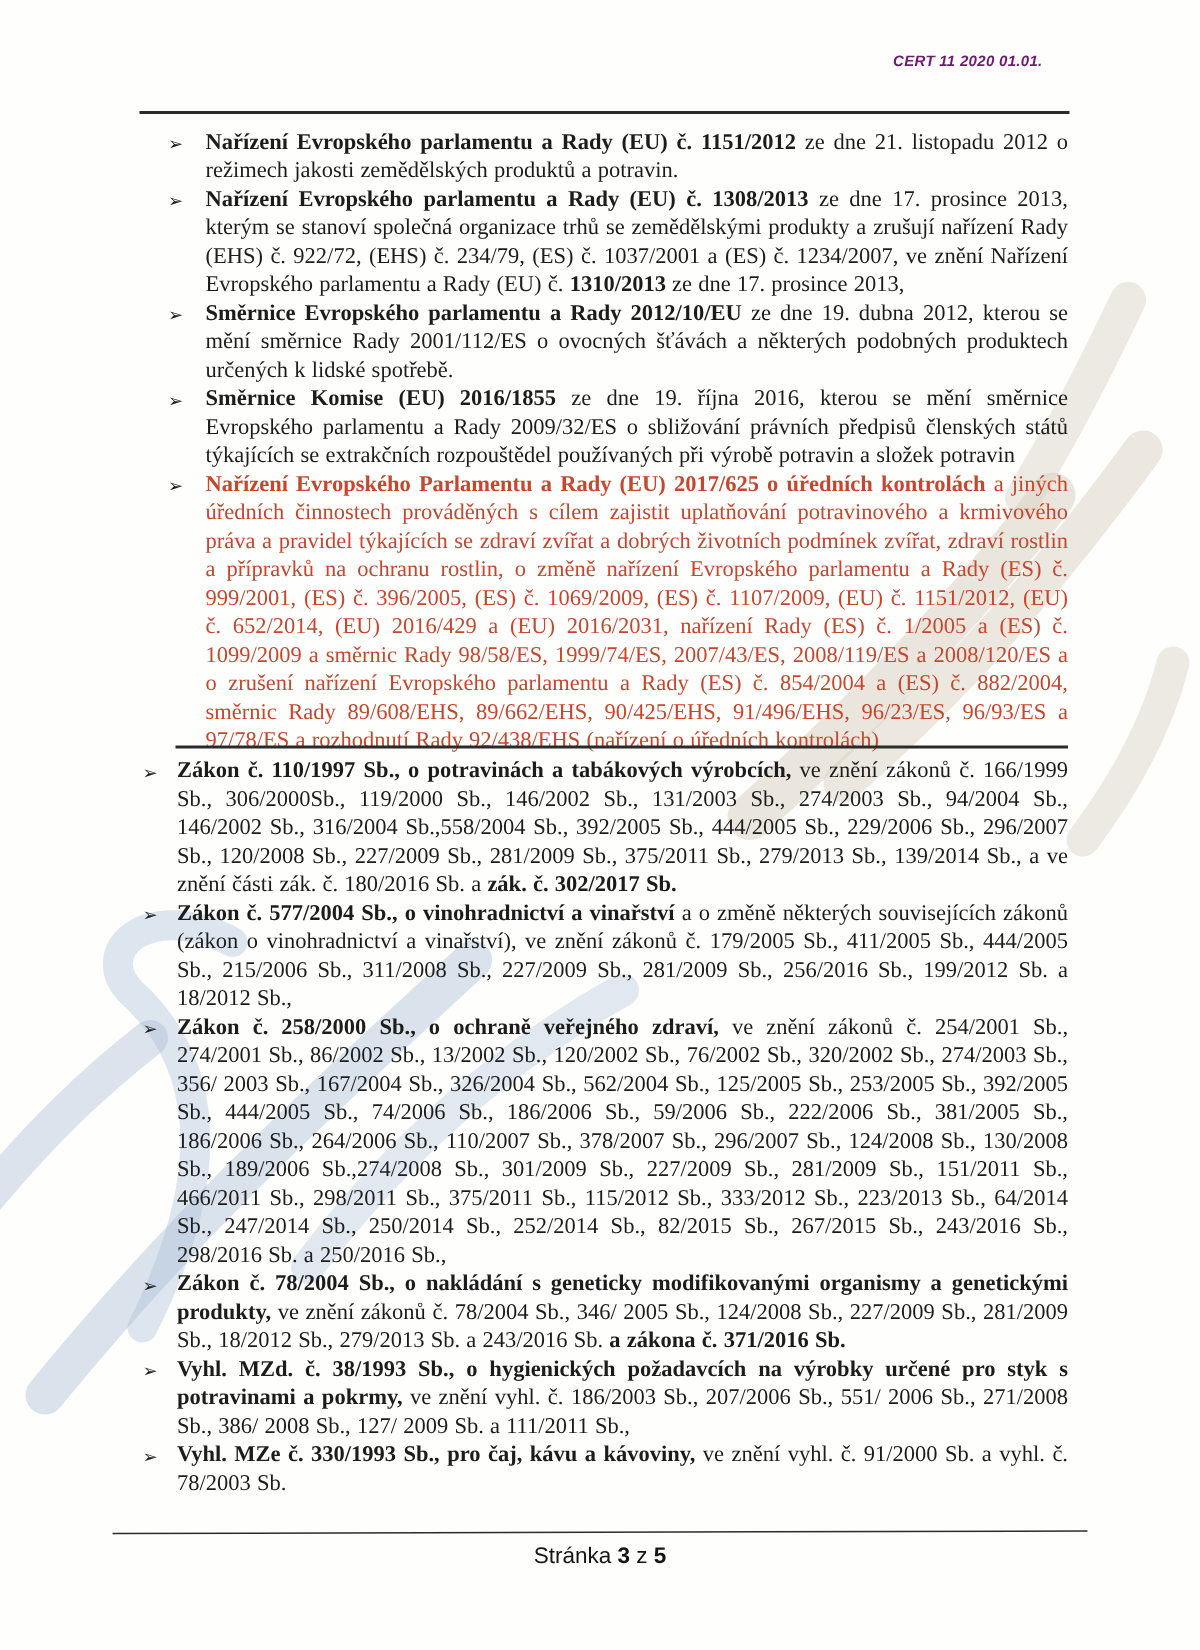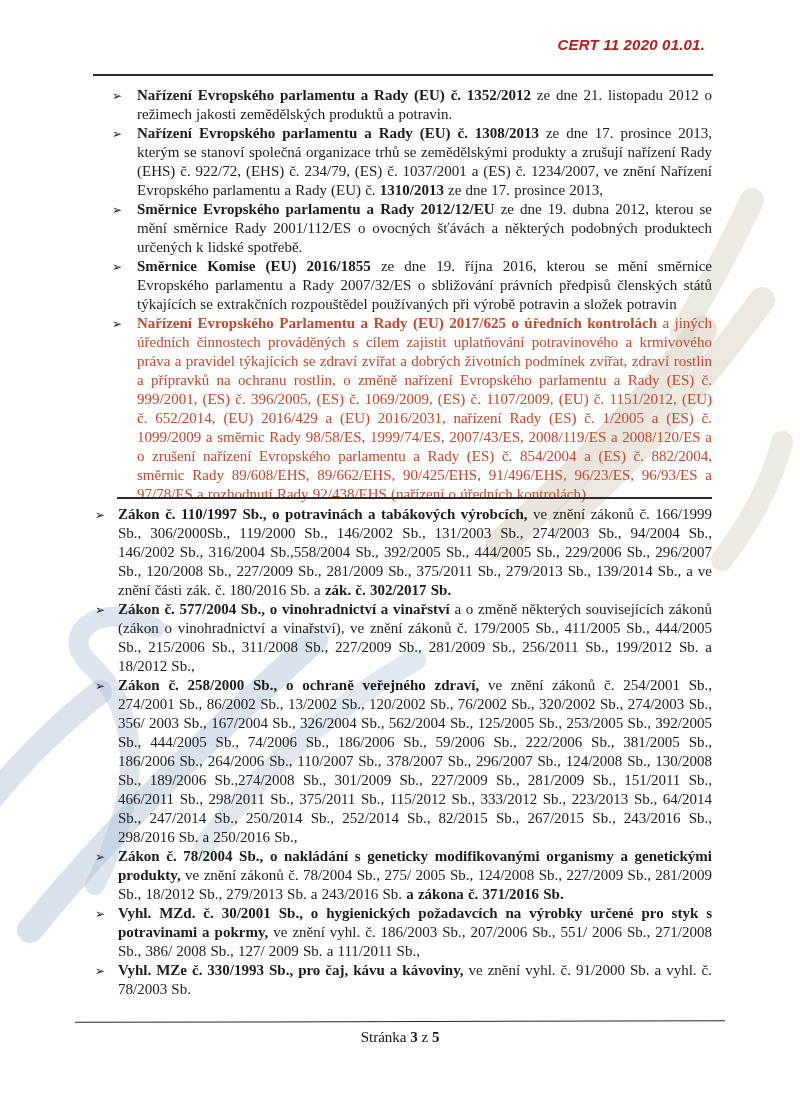--- a/index.html
+++ b/index.html
@@ -4,23 +4,23 @@
 <style>
   html,body{margin:0;padding:0;}
   body{
     width:800px;height:1100px;position:relative;overflow:hidden;
     background:#fefefd;color:#1c1c1c;
     font-family:"Liberation Serif", serif;
   }
   .watermark{position:absolute;inset:0;z-index:0;pointer-events:none;}
   .content{position:relative;z-index:1;}
   .header{
-    position:absolute;top:36px;right:95px;
+    position:absolute;top:36px;right:105px;
     font-family:"Liberation Sans", sans-serif;
-    font-style:italic;font-weight:700;font-size:15px;color:#b91c1c;
+    font-style:italic;font-weight:700;font-size:10px;color:#701a75;
     letter-spacing:.2px;
   }
   .rule{position:absolute;border-top:2px solid #2b2b2b;height:0;}
   .rule-top{left:93px;top:74px;width:620px;}
   .rule-mid{left:117px;top:497px;width:595px;}
   .rule-bottom{left:75px;top:1021px;width:650px;border-top-width:1.6px;transform:rotate(-0.15deg);}
   .list{position:absolute;}
   .eu-list{left:112px;top:86px;width:600px;}
   .law-list{left:95px;top:505px;width:617px;}
   .li{display:flex;align-items:flex-start;}
@@ -31,21 +31,21 @@
   .eu-list .bullet{width:25px;}
   .law-list .bullet{width:23px;}
   .txt{
     flex:1;font-size:15px;line-height:19px;text-align:justify;
     word-spacing:.4px;
   }
   .txt b{font-weight:700;}
   .txt.red{color:var(--red,#c5472e);}
   .footer{
     position:absolute;top:1029px;left:0;width:800px;text-align:center;
-    font-family:Liberation Serif, serif;font-size:15px;color:#151515;
+    font-family:Liberation Sans, sans-serif;font-size:15px;color:#151515;
   }
   .footer .bold{font-weight:700;}
 </style>
 </head>
 <body>
 
 <svg class="watermark" viewBox="0 0 800 1100" xmlns="http://www.w3.org/2000/svg">
   <g fill="none" stroke-linecap="round">
     <path d="M 30 930 C 120 820, 190 755, 315 640" stroke="#a9bcd4" stroke-width="26" opacity="0.42"></path>
     <path d="M 95 885 C 150 775, 135 705, 88 662 C 60 635, 98 598, 155 628" stroke="#a9bcd4" stroke-width="20" opacity="0.38"></path>
@@ -62,62 +62,62 @@
 
 <div class="content">
 
   <div class="header">CERT 11 2020 01.01.</div>
 
   <div class="rule rule-top"></div>
 
   <div class="list eu-list">
       <div class="li">
         <span class="bullet">➢</span>
-        <span class="txt"><b>Nařízení Evropského parlamentu a Rady (EU) č. 1352/2012</b><span> ze dne 21. listopadu 2012 o režimech jakosti zemědělských produktů a potravin.</span></span>
+        <span class="txt"><b>Nařízení Evropského parlamentu a Rady (EU) č. 1151/2012</b><span> ze dne 21. listopadu 2012 o režimech jakosti zemědělských produktů a potravin.</span></span>
       </div>
       <div class="li">
         <span class="bullet">➢</span>
         <span class="txt"><b>Nařízení Evropského parlamentu a Rady (EU) č. 1308/2013</b><span> ze dne 17. prosince 2013, kterým se stanoví společná organizace trhů se zemědělskými produkty a zrušují nařízení Rady (EHS) č. 922/72, (EHS) č. 234/79, (ES) č. 1037/2001 a (ES) č. 1234/2007, ve znění Nařízení Evropského parlamentu a Rady (EU) č. </span><b>1310/2013</b><span> ze dne 17. prosince 2013,</span></span>
       </div>
       <div class="li">
         <span class="bullet">➢</span>
-        <span class="txt"><b>Směrnice Evropského parlamentu a Rady 2012/12/EU</b><span> ze dne 19. dubna 2012, kterou se mění směrnice Rady 2001/112/ES o ovocných šťávách a některých podobných produktech určených k lidské spotřebě.</span></span>
+        <span class="txt"><b>Směrnice Evropského parlamentu a Rady 2012/10/EU</b><span> ze dne 19. dubna 2012, kterou se mění směrnice Rady 2001/112/ES o ovocných šťávách a některých podobných produktech určených k lidské spotřebě.</span></span>
       </div>
       <div class="li">
         <span class="bullet">➢</span>
-        <span class="txt"><b>Směrnice Komise (EU) 2016/1855</b><span> ze dne 19. října 2016, kterou se mění směrnice Evropského parlamentu a Rady 2007/32/ES o sbližování právních předpisů členských států týkajících se extrakčních rozpouštědel používaných při výrobě potravin a složek potravin</span></span>
+        <span class="txt"><b>Směrnice Komise (EU) 2016/1855</b><span> ze dne 19. října 2016, kterou se mění směrnice Evropského parlamentu a Rady 2009/32/ES o sbližování právních předpisů členských států týkajících se extrakčních rozpouštědel používaných při výrobě potravin a složek potravin</span></span>
       </div>
       <div class="li">
         <span class="bullet">➢</span>
         <span class="txt red"><b>Nařízení Evropského Parlamentu a Rady (EU) 2017/625 o úředních kontrolách</b><span> a jiných úředních činnostech prováděných s cílem zajistit uplatňování potravinového a krmivového práva a pravidel týkajících se zdraví zvířat a dobrých životních podmínek zvířat, zdraví rostlin a přípravků na ochranu rostlin, o změně nařízení Evropského parlamentu a Rady (ES) č. 999/2001, (ES) č. 396/2005, (ES) č. 1069/2009, (ES) č. 1107/2009, (EU) č. 1151/2012, (EU) č. 652/2014, (EU) 2016/429 a (EU) 2016/2031, nařízení Rady (ES) č. 1/2005 a (ES) č. 1099/2009 a směrnic Rady 98/58/ES, 1999/74/ES, 2007/43/ES, 2008/119/ES a 2008/120/ES a o zrušení nařízení Evropského parlamentu a Rady (ES) č. 854/2004 a (ES) č. 882/2004, směrnic Rady 89/608/EHS, 89/662/EHS, 90/425/EHS, 91/496/EHS, 96/23/ES, 96/93/ES a 97/78/ES a rozhodnutí Rady 92/438/EHS (nařízení o úředních kontrolách)</span></span>
       </div>
     </div>
 
   <div class="rule rule-mid"></div>
 
   <div class="list law-list">
       <div class="li">
         <span class="bullet">➢</span>
         <span class="txt"><b>Zákon č. 110/1997 Sb., o potravinách a tabákových výrobcích,</b><span> ve znění zákonů č. 166/1999 Sb., 306/2000Sb., 119/2000 Sb., 146/2002 Sb., 131/2003 Sb., 274/2003 Sb., 94/2004 Sb., 146/2002 Sb., 316/2004 Sb.,558/2004 Sb., 392/2005 Sb., 444/2005 Sb., 229/2006 Sb., 296/2007 Sb., 120/2008 Sb., 227/2009 Sb., 281/2009 Sb., 375/2011 Sb., 279/2013 Sb., 139/2014 Sb., a ve znění části zák. č. 180/2016 Sb. a </span><b>zák. č. 302/2017 Sb.</b></span>
       </div>
       <div class="li">
         <span class="bullet">➢</span>
-        <span class="txt"><b>Zákon č. 577/2004 Sb., o vinohradnictví a vinařství</b><span> a o změně některých souvisejících zákonů (zákon o vinohradnictví a vinařství), ve znění zákonů č. 179/2005 Sb., 411/2005 Sb., 444/2005 Sb., 215/2006 Sb., 311/2008 Sb., 227/2009 Sb., 281/2009 Sb., 256/2011 Sb., 199/2012 Sb. a 18/2012 Sb.,</span></span>
+        <span class="txt"><b>Zákon č. 577/2004 Sb., o vinohradnictví a vinařství</b><span> a o změně některých souvisejících zákonů (zákon o vinohradnictví a vinařství), ve znění zákonů č. 179/2005 Sb., 411/2005 Sb., 444/2005 Sb., 215/2006 Sb., 311/2008 Sb., 227/2009 Sb., 281/2009 Sb., 256/2016 Sb., 199/2012 Sb. a 18/2012 Sb.,</span></span>
       </div>
       <div class="li">
         <span class="bullet">➢</span>
         <span class="txt"><b>Zákon č. 258/2000 Sb., o ochraně veřejného zdraví,</b><span> ve znění zákonů č. 254/2001 Sb., 274/2001 Sb., 86/2002 Sb., 13/2002 Sb., 120/2002 Sb., 76/2002 Sb., 320/2002 Sb., 274/2003 Sb., 356/ 2003 Sb., 167/2004 Sb., 326/2004 Sb., 562/2004 Sb., 125/2005 Sb., 253/2005 Sb., 392/2005 Sb., 444/2005 Sb., 74/2006 Sb., 186/2006 Sb., 59/2006 Sb., 222/2006 Sb., 381/2005 Sb., 186/2006 Sb., 264/2006 Sb., 110/2007 Sb., 378/2007 Sb., 296/2007 Sb., 124/2008 Sb., 130/2008 Sb., 189/2006 Sb.,274/2008 Sb., 301/2009 Sb., 227/2009 Sb., 281/2009 Sb., 151/2011 Sb., 466/2011 Sb., 298/2011 Sb., 375/2011 Sb., 115/2012 Sb., 333/2012 Sb., 223/2013 Sb., 64/2014 Sb., 247/2014 Sb., 250/2014 Sb., 252/2014 Sb., 82/2015 Sb., 267/2015 Sb., 243/2016 Sb., 298/2016 Sb. a 250/2016 Sb.,</span></span>
       </div>
       <div class="li">
         <span class="bullet">➢</span>
-        <span class="txt"><b>Zákon č. 78/2004 Sb., o nakládání s geneticky modifikovanými organismy a genetickými produkty,</b><span> ve znění zákonů č. 78/2004 Sb., 275/ 2005 Sb., 124/2008 Sb., 227/2009 Sb., 281/2009 Sb., 18/2012 Sb., 279/2013 Sb. a 243/2016 Sb.</span><b> a zákona č. 371/2016 Sb.</b></span>
+        <span class="txt"><b>Zákon č. 78/2004 Sb., o nakládání s geneticky modifikovanými organismy a genetickými produkty,</b><span> ve znění zákonů č. 78/2004 Sb., 346/ 2005 Sb., 124/2008 Sb., 227/2009 Sb., 281/2009 Sb., 18/2012 Sb., 279/2013 Sb. a 243/2016 Sb.</span><b> a zákona č. 371/2016 Sb.</b></span>
       </div>
       <div class="li">
         <span class="bullet">➢</span>
-        <span class="txt"><b>Vyhl. MZd. č. 30/2001 Sb., o hygienických požadavcích na výrobky určené pro styk s potravinami a pokrmy,</b><span> ve znění vyhl. č. 186/2003 Sb., 207/2006 Sb., 551/ 2006 Sb., 271/2008 Sb., 386/ 2008 Sb., 127/ 2009 Sb. a 111/2011 Sb.,</span></span>
+        <span class="txt"><b>Vyhl. MZd. č. 38/1993 Sb., o hygienických požadavcích na výrobky určené pro styk s potravinami a pokrmy,</b><span> ve znění vyhl. č. 186/2003 Sb., 207/2006 Sb., 551/ 2006 Sb., 271/2008 Sb., 386/ 2008 Sb., 127/ 2009 Sb. a 111/2011 Sb.,</span></span>
       </div>
       <div class="li">
         <span class="bullet">➢</span>
         <span class="txt"><b>Vyhl. MZe č. 330/1993 Sb., pro čaj, kávu a kávoviny,</b><span> ve znění vyhl. č. 91/2000 Sb. a vyhl. č. 78/2003 Sb.</span></span>
       </div>
     </div>
 
   <div class="rule rule-bottom"></div>
 
   <div class="footer">

